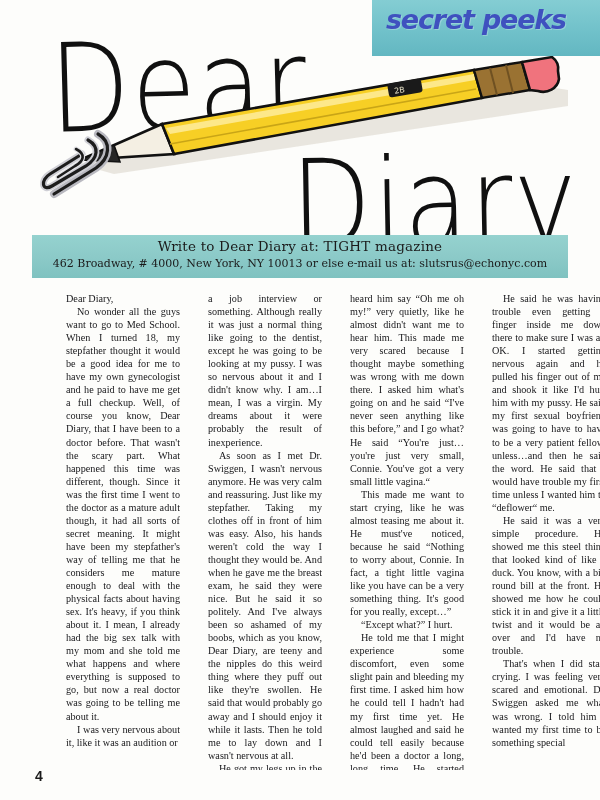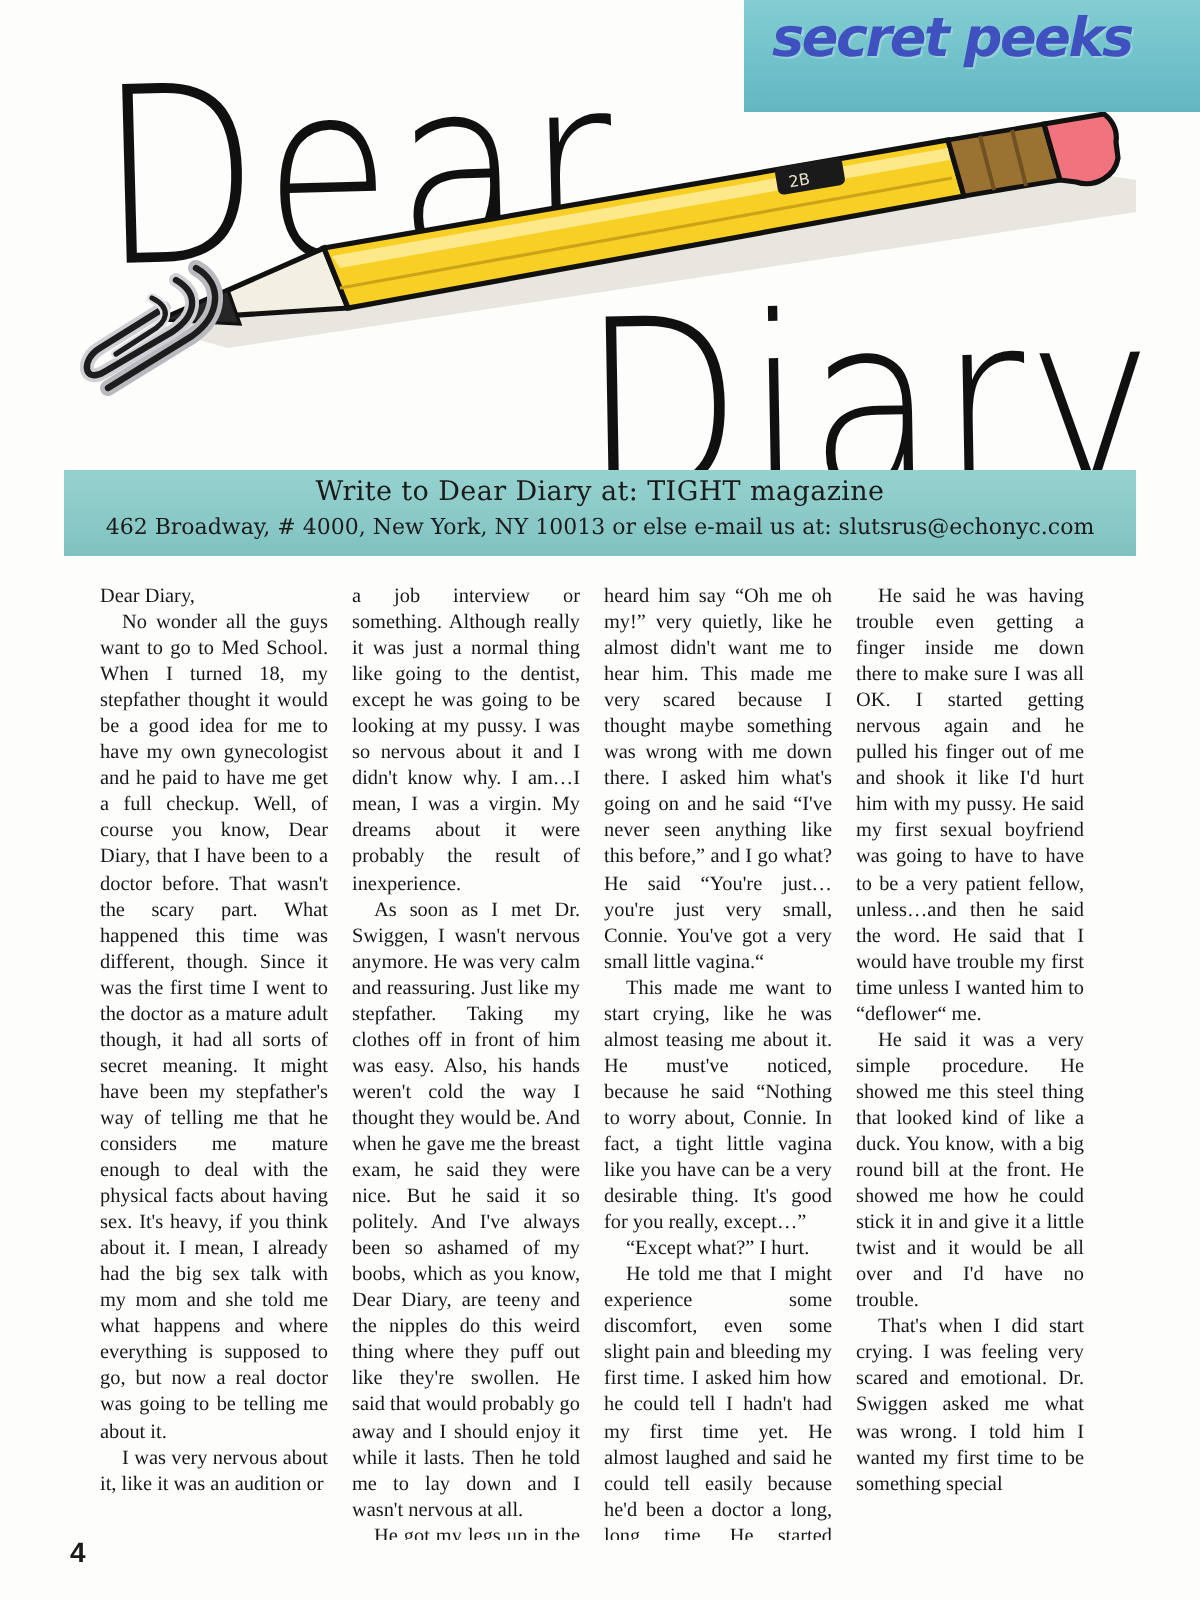--- a/index.html
+++ b/index.html
@@ -140,20 +140,21 @@
     width: 516px;
     height: 478px;
     display: flex;
     gap: 12px;
   }
   .body-col {
     width: 114px;
     flex: 0 0 114px;
     position: relative;
     overflow: hidden;
+    margin-left: 16px;
   }
   .body-col p {
     margin: 0;
     font-family: "Liberation Serif", serif;
     font-size: 10.2px;
     line-height: 13.05px;
     color: #17171a;
     text-align: justify;
     text-justify: inter-word;
     hyphens: manual;
@@ -255,21 +256,21 @@
         <p class="indent">No wonder all the guys want to go to Med School. When I turned 18, my stepfather thought it would be a good idea for me to have my own gynecologist and he paid to have me get a full checkup. Well, of course you know, Dear Diary, that I have been to a doctor before. That wasn't the scary part. What happened this time was different, though. Since it was the first time I went to the doctor as a mature adult though, it had all sorts of secret meaning. It might have been my stepfather's way of telling me that he considers me mature enough to deal with the physical facts about having sex. It's heavy, if you think about it. I mean, I already had the big sex talk with my mom and she told me what happens and where everything is supposed to go, but now a real doctor was going to be telling me about it.</p>
         <p class="indent">I was very nervous about it, like it was an audition or</p>
       </div>
       <div class="body-col">
         <p>a job interview or something. Although really it was just a normal thing like going to the dentist, except he was going to be looking at my pussy. I was so nervous about it and I didn't know why. I am…I mean, I was a virgin. My dreams about it were probably the result of inexperience.</p>
         <p class="indent">As soon as I met Dr. Swiggen, I wasn't nervous anymore. He was very calm and reassuring. Just like my stepfather. Taking my clothes off in front of him was easy. Also, his hands weren't cold the way I thought they would be. And when he gave me the breast exam, he said they were nice. But he said it so politely. And I've always been so ashamed of my boobs, which as you know, Dear Diary, are teeny and the nipples do this weird thing where they puff out like they're swollen. He said that would probably go away and I should enjoy it while it lasts. Then he told me to lay down and I wasn't nervous at all.</p>
         <p class="indent">He got my legs up in the funny stirrup things (those were totally cold!) and I</p>
       </div>
       <div class="body-col">
         <p>heard him say “Oh me oh my!” very quietly, like he almost didn't want me to hear him. This made me very scared because I thought maybe something was wrong with me down there. I asked him what's going on and he said “I've never seen anything like this before,” and I go what? He said “You're just…you're just very small, Connie. You've got a very small little vagina.“</p>
-        <p class="indent">This made me want to start crying, like he was almost teasing me about it. He must've noticed, because he said “Nothing to worry about, Connie. In fact, a tight little vagina like you have can be a very desirable thing. It's good for you really, except…”</p>
+        <p class="indent">This made me want to start crying, like he was almost teasing me about it. He must've noticed, because he said “Nothing to worry about, Connie. In fact, a tight little vagina like you have can be a very something thing. It's good for you really, except…”</p>
         <p class="indent">“Except what?” I hurt.</p>
         <p class="indent">He told me that I might experience some discomfort, even some slight pain and bleeding my first time. I asked him how he could tell I hadn't had my first time yet. He almost laughed and said he could tell easily because he'd been a doctor a long, long time. He started touching me down there, examin-</p>
       </div>
       <div class="body-col">
         <p class="indent">He said he was having trouble even getting a finger inside me down there to make sure I was all OK. I started getting nervous again and he pulled his finger out of me and shook it like I'd hurt him with my pussy. He said my first sexual boyfriend was going to have to have to be a very patient fellow, unless…and then he said the word. He said that I would have trouble my first time unless I wanted him to “deflower“ me.</p>
         <p class="indent">He said it was a very simple procedure. He showed me this steel thing that looked kind of like a duck. You know, with a big round bill at the front. He showed me how he could stick it in and give it a little twist and it would be all over and I'd have no trouble.</p>
         <p class="indent">That's when I did start crying. I was feeling very scared and emotional. Dr. Swiggen asked me what was wrong. I told him I wanted my first time to be something special</p>
       </div>
     </div>
 

